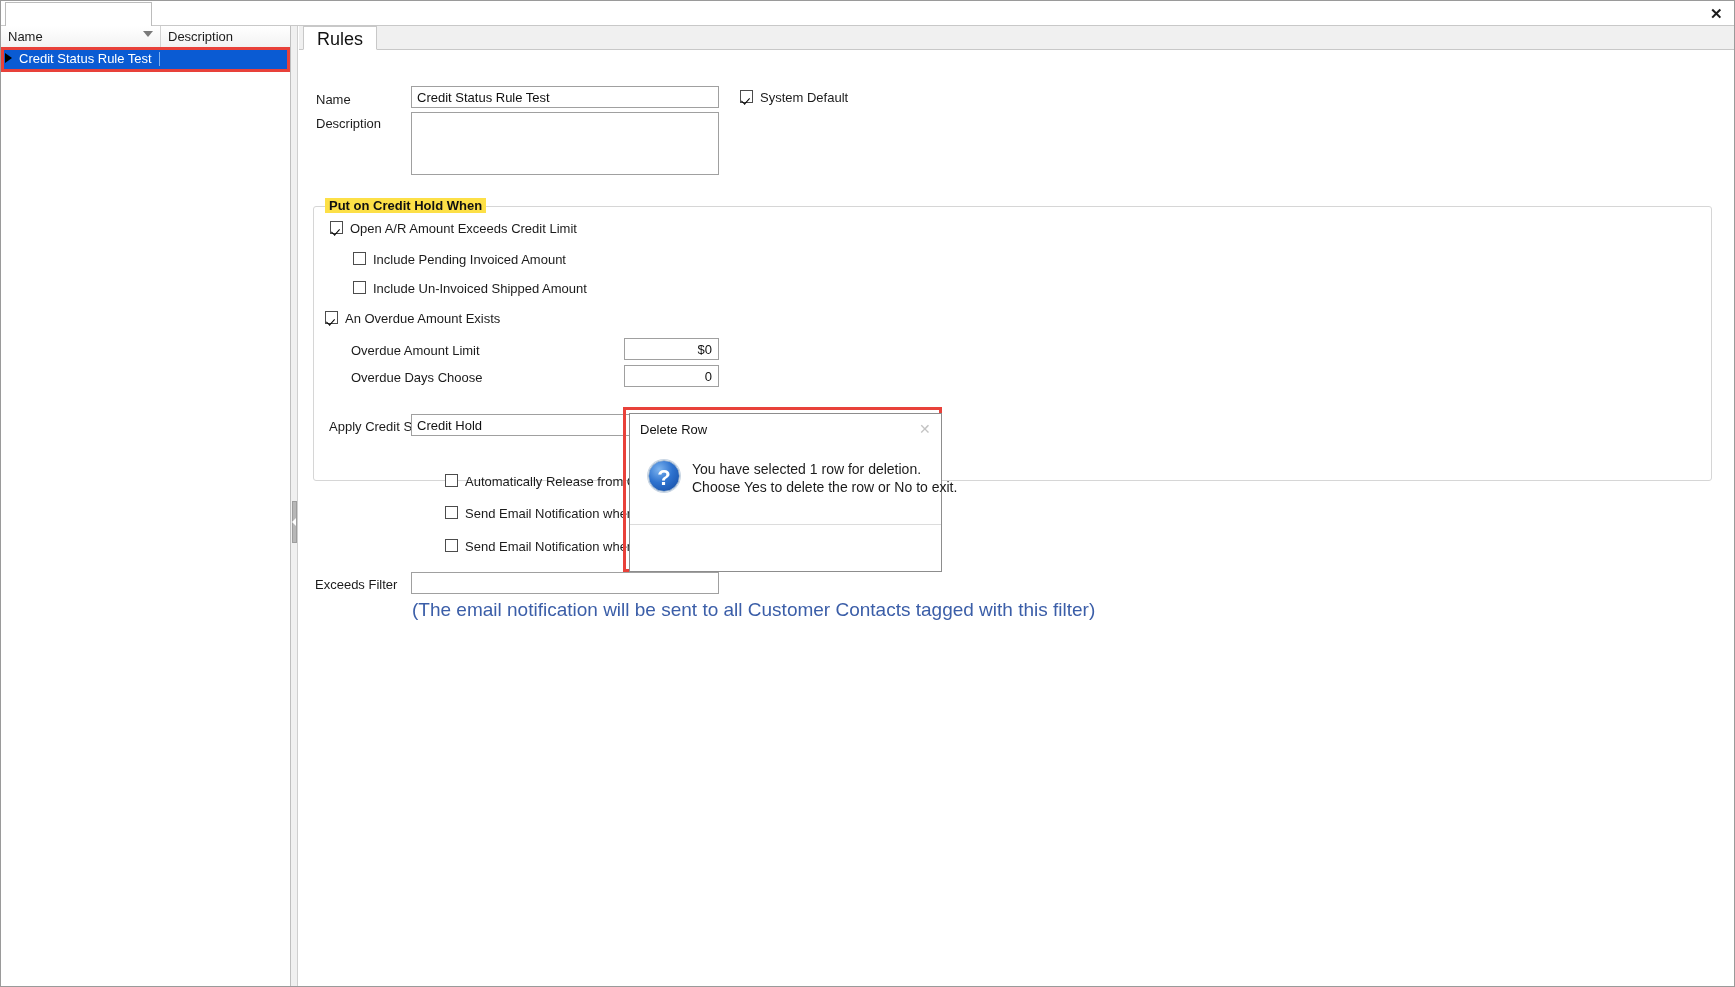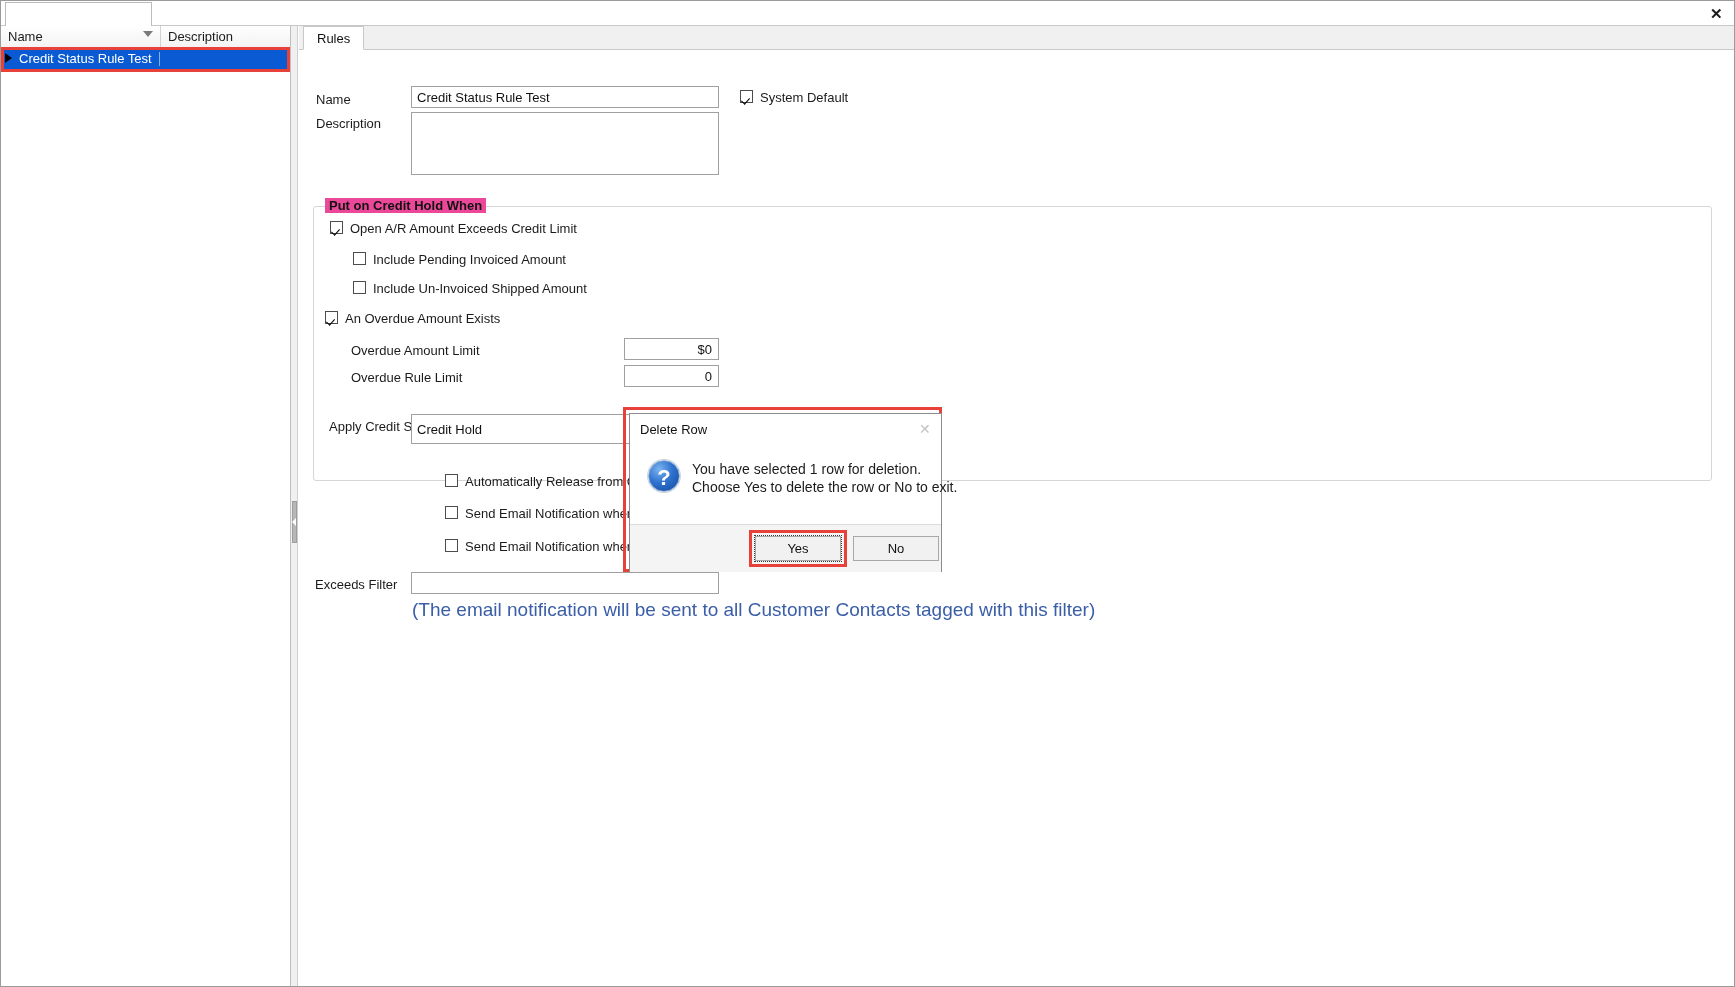--- a/index.html
+++ b/index.html
@@ -175,21 +175,21 @@
     width: 1435px; height: 24px;
     background: #f0f0f0;
     border-bottom: 1px solid #c8c8c8;
   }
   .tab-active {
     position: absolute; left: 4px; top: 0;
     height: 24px; padding: 3px 13px 0 13px;
     background: #ffffff;
     border: 1px solid #c8c8c8;
     border-bottom: 1px solid #ffffff;
-    font-size: 13px;
+    font-size: 18px;
     line-height: 18px;
     color: #111;
     white-space: nowrap;
   }
 
   .form-area {
     position: absolute; left: 0; top: 24px;
     width: 1435px; height: 938px;
     background: #ffffff;
   }
@@ -240,21 +240,21 @@
   
   .groupbox {
     position: absolute;
     border: 1px solid #d6d6d6;
     border-radius: 3px;
     background: transparent;
   }
   .group-title {
     position: absolute;
     top: -9px; left: 11px;
-    background: #ec4899;
+    background: #fde047;
     padding: 0 4px;
     font-size: 13px;
     font-weight: bold;
     color: #111;
     white-space: nowrap;
   }
 
   .hintlink {
     position: absolute;
     font-size: 19px;
@@ -422,25 +422,25 @@
 
       <div class="cb" style="left:54px; top:231px;"></div>
       <div class="cb-lbl" style="left:74px; top:231px;">Include Un-Invoiced Shipped Amount</div>
 
       <div class="cb checked" style="left:26px; top:261px;"></div>
       <div class="cb-lbl" style="left:46px; top:261px;">An Overdue Amount Exists</div>
 
       <div class="lbl" style="left:52px; top:293px;">Overdue Amount Limit</div>
       <input class="txtinput num" style="left: 325px; top: 288px; width: 95px; height: 22px;" value="$0">
 
-      <div class="lbl" style="left:52px; top:320px;">Overdue Rule Limit</div>
+      <div class="lbl" style="left:52px; top:320px;">Overdue Days Choose</div>
       <input class="txtinput num" style="left: 325px; top: 315px; width: 95px; height: 22px;" value="0">
 
       <div class="lbl" style="left:30px; top:369px;">Apply Credit Status</div>
-      <input class="txtinput" style="left: 112px; top: 364px; width: 308px; height: 30px;" value="Credit Hold">
+      <input class="txtinput" style="left: 112px; top: 364px; width: 308px; height: 22px;" value="Credit Hold">
 
       <div class="cb" style="left:146px; top:424px;"></div>
       <div class="cb-lbl" style="left:166px; top:424px;">Automatically Release from Cred</div>
 
       <div class="cb" style="left:146px; top:456px;"></div>
       <div class="cb-lbl" style="left:166px; top:456px;">Send Email Notification when Cu</div>
 
       <div class="cb" style="left:146px; top:489px;"></div>
       <div class="cb-lbl" style="left:166px; top:489px;">Send Email Notification when Cu</div>
 
@@ -459,22 +459,16 @@
       <button class="modal-close">✕</button>
 
       <div class="modal-body">
         <div class="q-icon"></div>
         <div class="modal-msg">
           <div>You have selected 1 row for deletion.</div>
           <div>Choose Yes to delete the row or No to exit.</div>
         </div>
       </div>
 
-      <div class="modal-footer">
-        <button class="dlg-btn btn-yes">Yes</button>
-        <div class="btn-yes-focus"></div>
-        <div class="btn-yes-highlight"></div>
-        <button class="dlg-btn btn-no">No</button>
-      </div>
     </div>
   </div>
 
 </div>
 
 </body></html>

